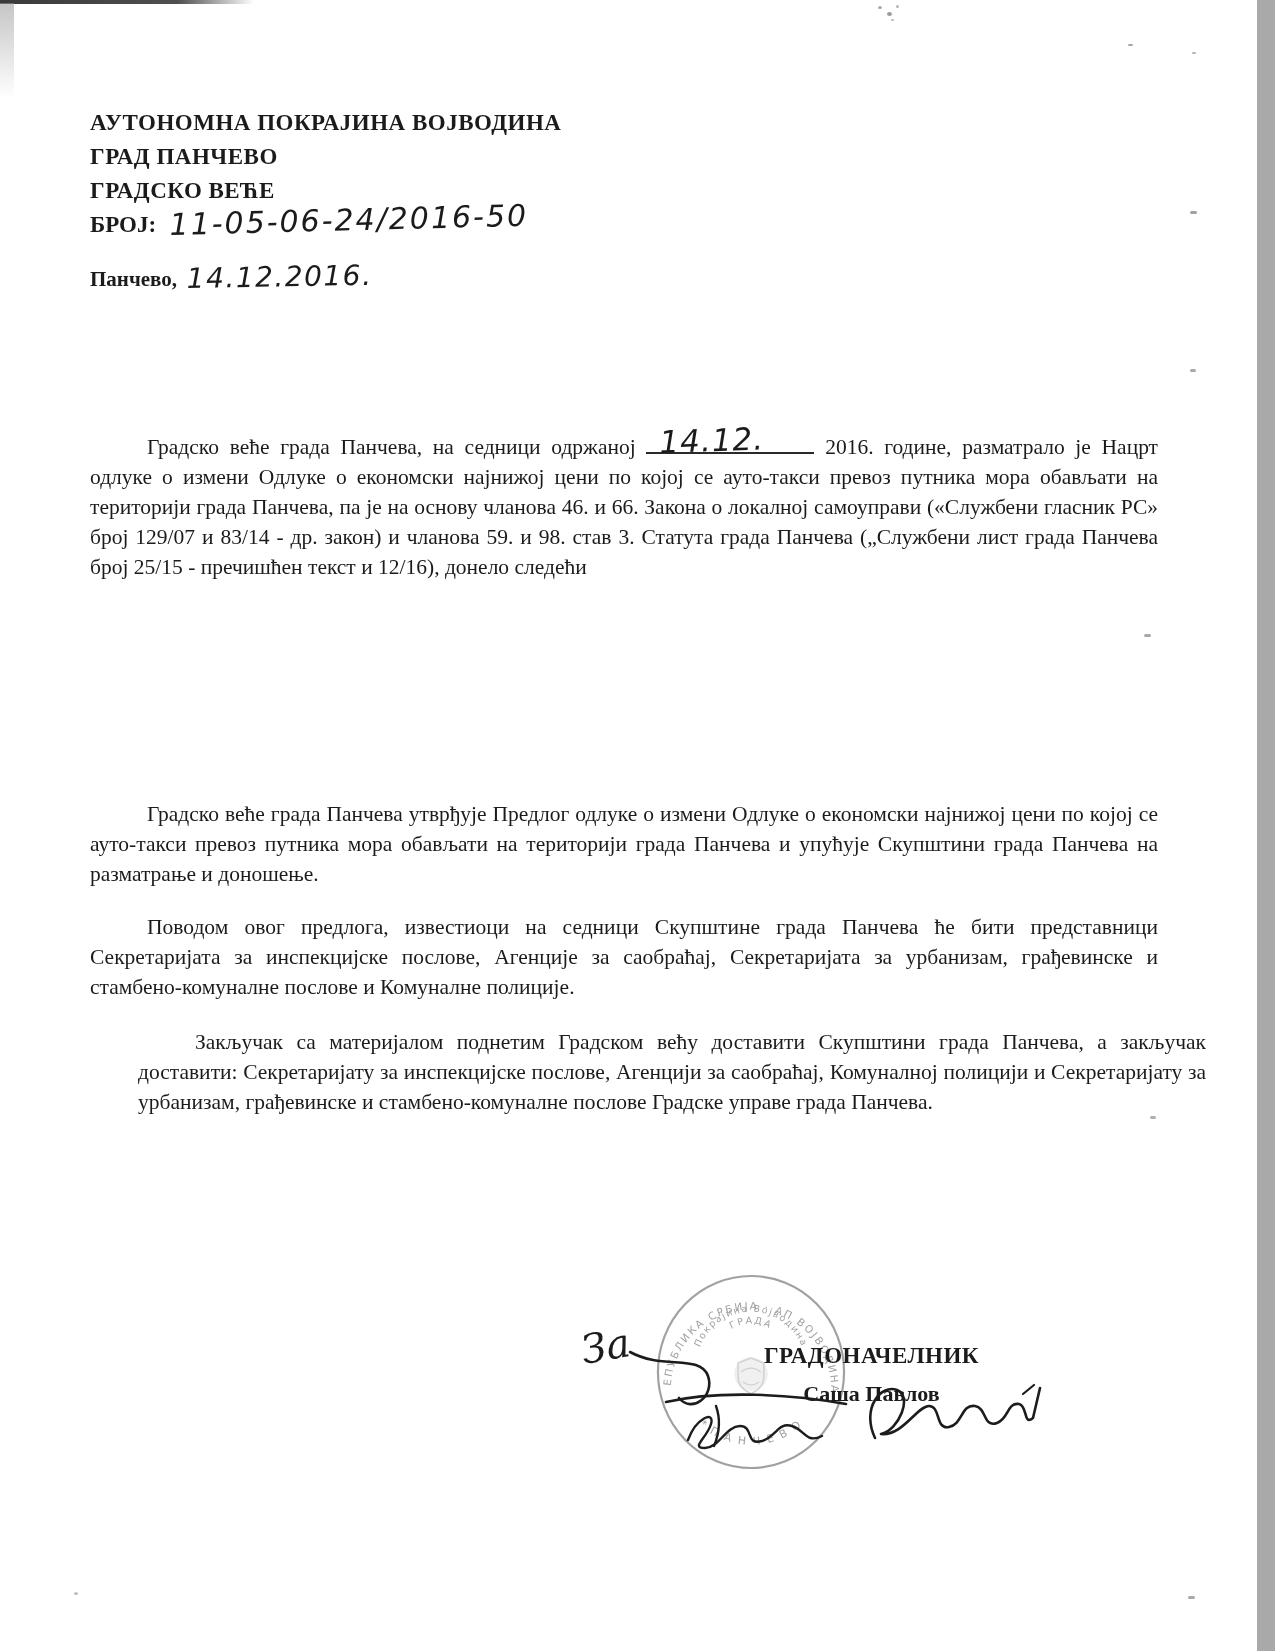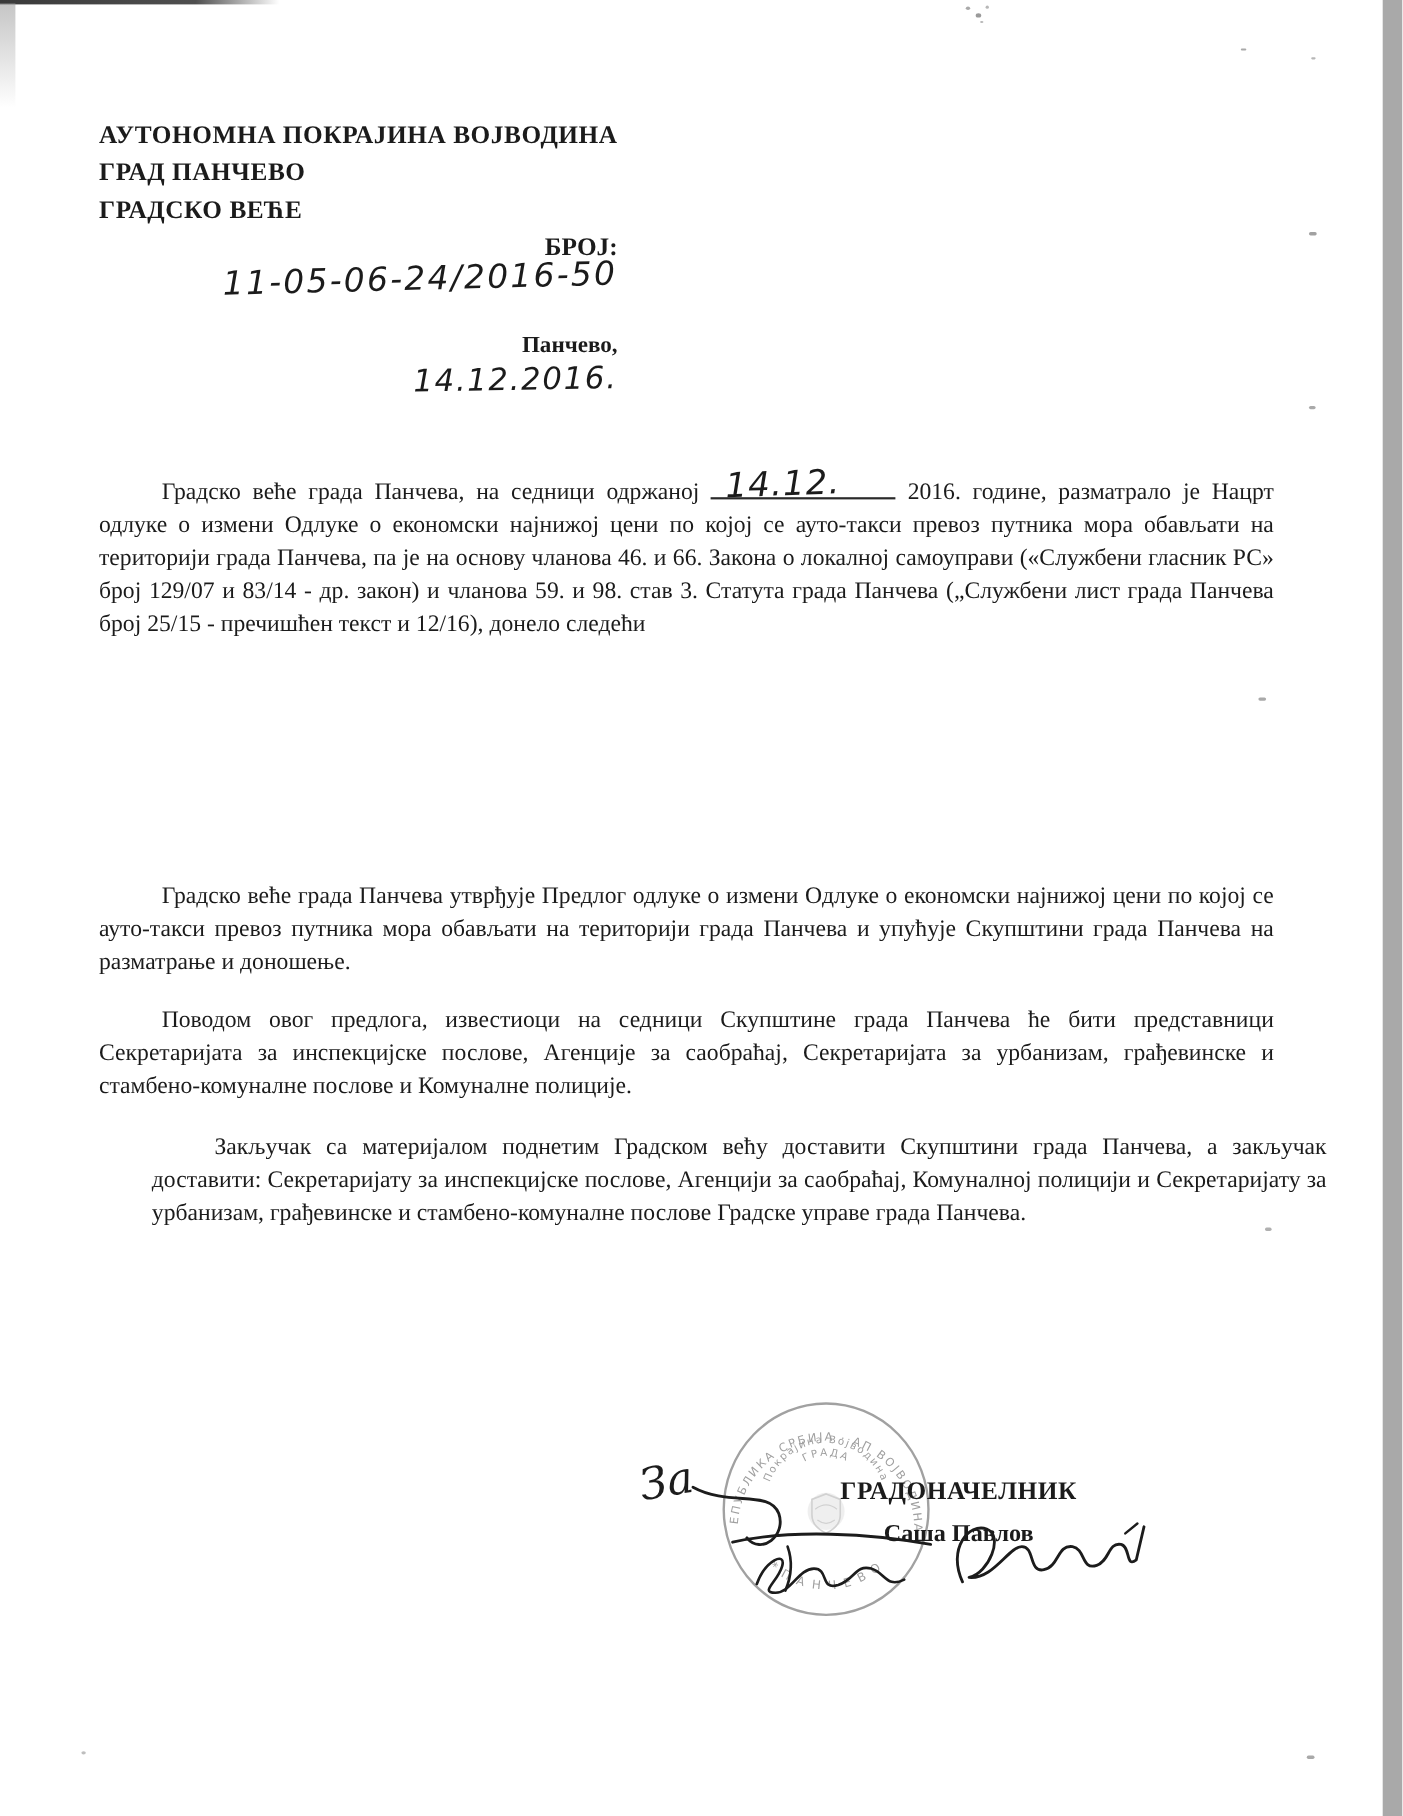--- a/index.html
+++ b/index.html
@@ -15,21 +15,21 @@
   .edge-right{position:absolute;right:0;top:0;width:18px;height:100%;background:#a9a9a9;}
   .topline{position:absolute;left:0;top:0;width:254px;height:4px;
     background:linear-gradient(to right,#3a3a3a 0%,#4f4f4f 70%,rgba(80,80,80,0) 100%);}
   .lcorner{position:absolute;left:0;top:3px;width:14px;height:95px;
     background:linear-gradient(to bottom,rgba(150,150,150,.55),rgba(170,170,170,0));}
   .spk{position:absolute;background:#6f6f6f;border-radius:50%;}
 
   
   .letterhead{position:absolute;left:90px;top:106px;font-weight:bold;font-size:23px;line-height:34px;white-space:nowrap;}
   .hl{letter-spacing:.5px;}
-  .numline,.placeline{display:flex;align-items:flex-end;flex-direction:column;}
+  .numline,.placeline{display:flex;align-items:flex-end;}
   .hand{font-family:"DejaVu Sans",sans-serif;font-style:italic;font-weight:500;}
   .hand-number{font-size:30px;letter-spacing:2px;margin-left:14px;transform:rotate(-1.5deg);transform-origin:left bottom;}
   .placeline{margin-top:20px;}
   .placeline .label{font-size:21px;}
   .hand-date-hdr{font-size:28px;letter-spacing:1.5px;margin-left:10px;transform:rotate(-1deg);transform-origin:left bottom;}
 
   
   .para{position:absolute;left:90px;width:1068px;margin:0;
     text-align:justify;font-size:21.5px;line-height:30px;text-indent:57px;}
   .p1{top:430px;}

